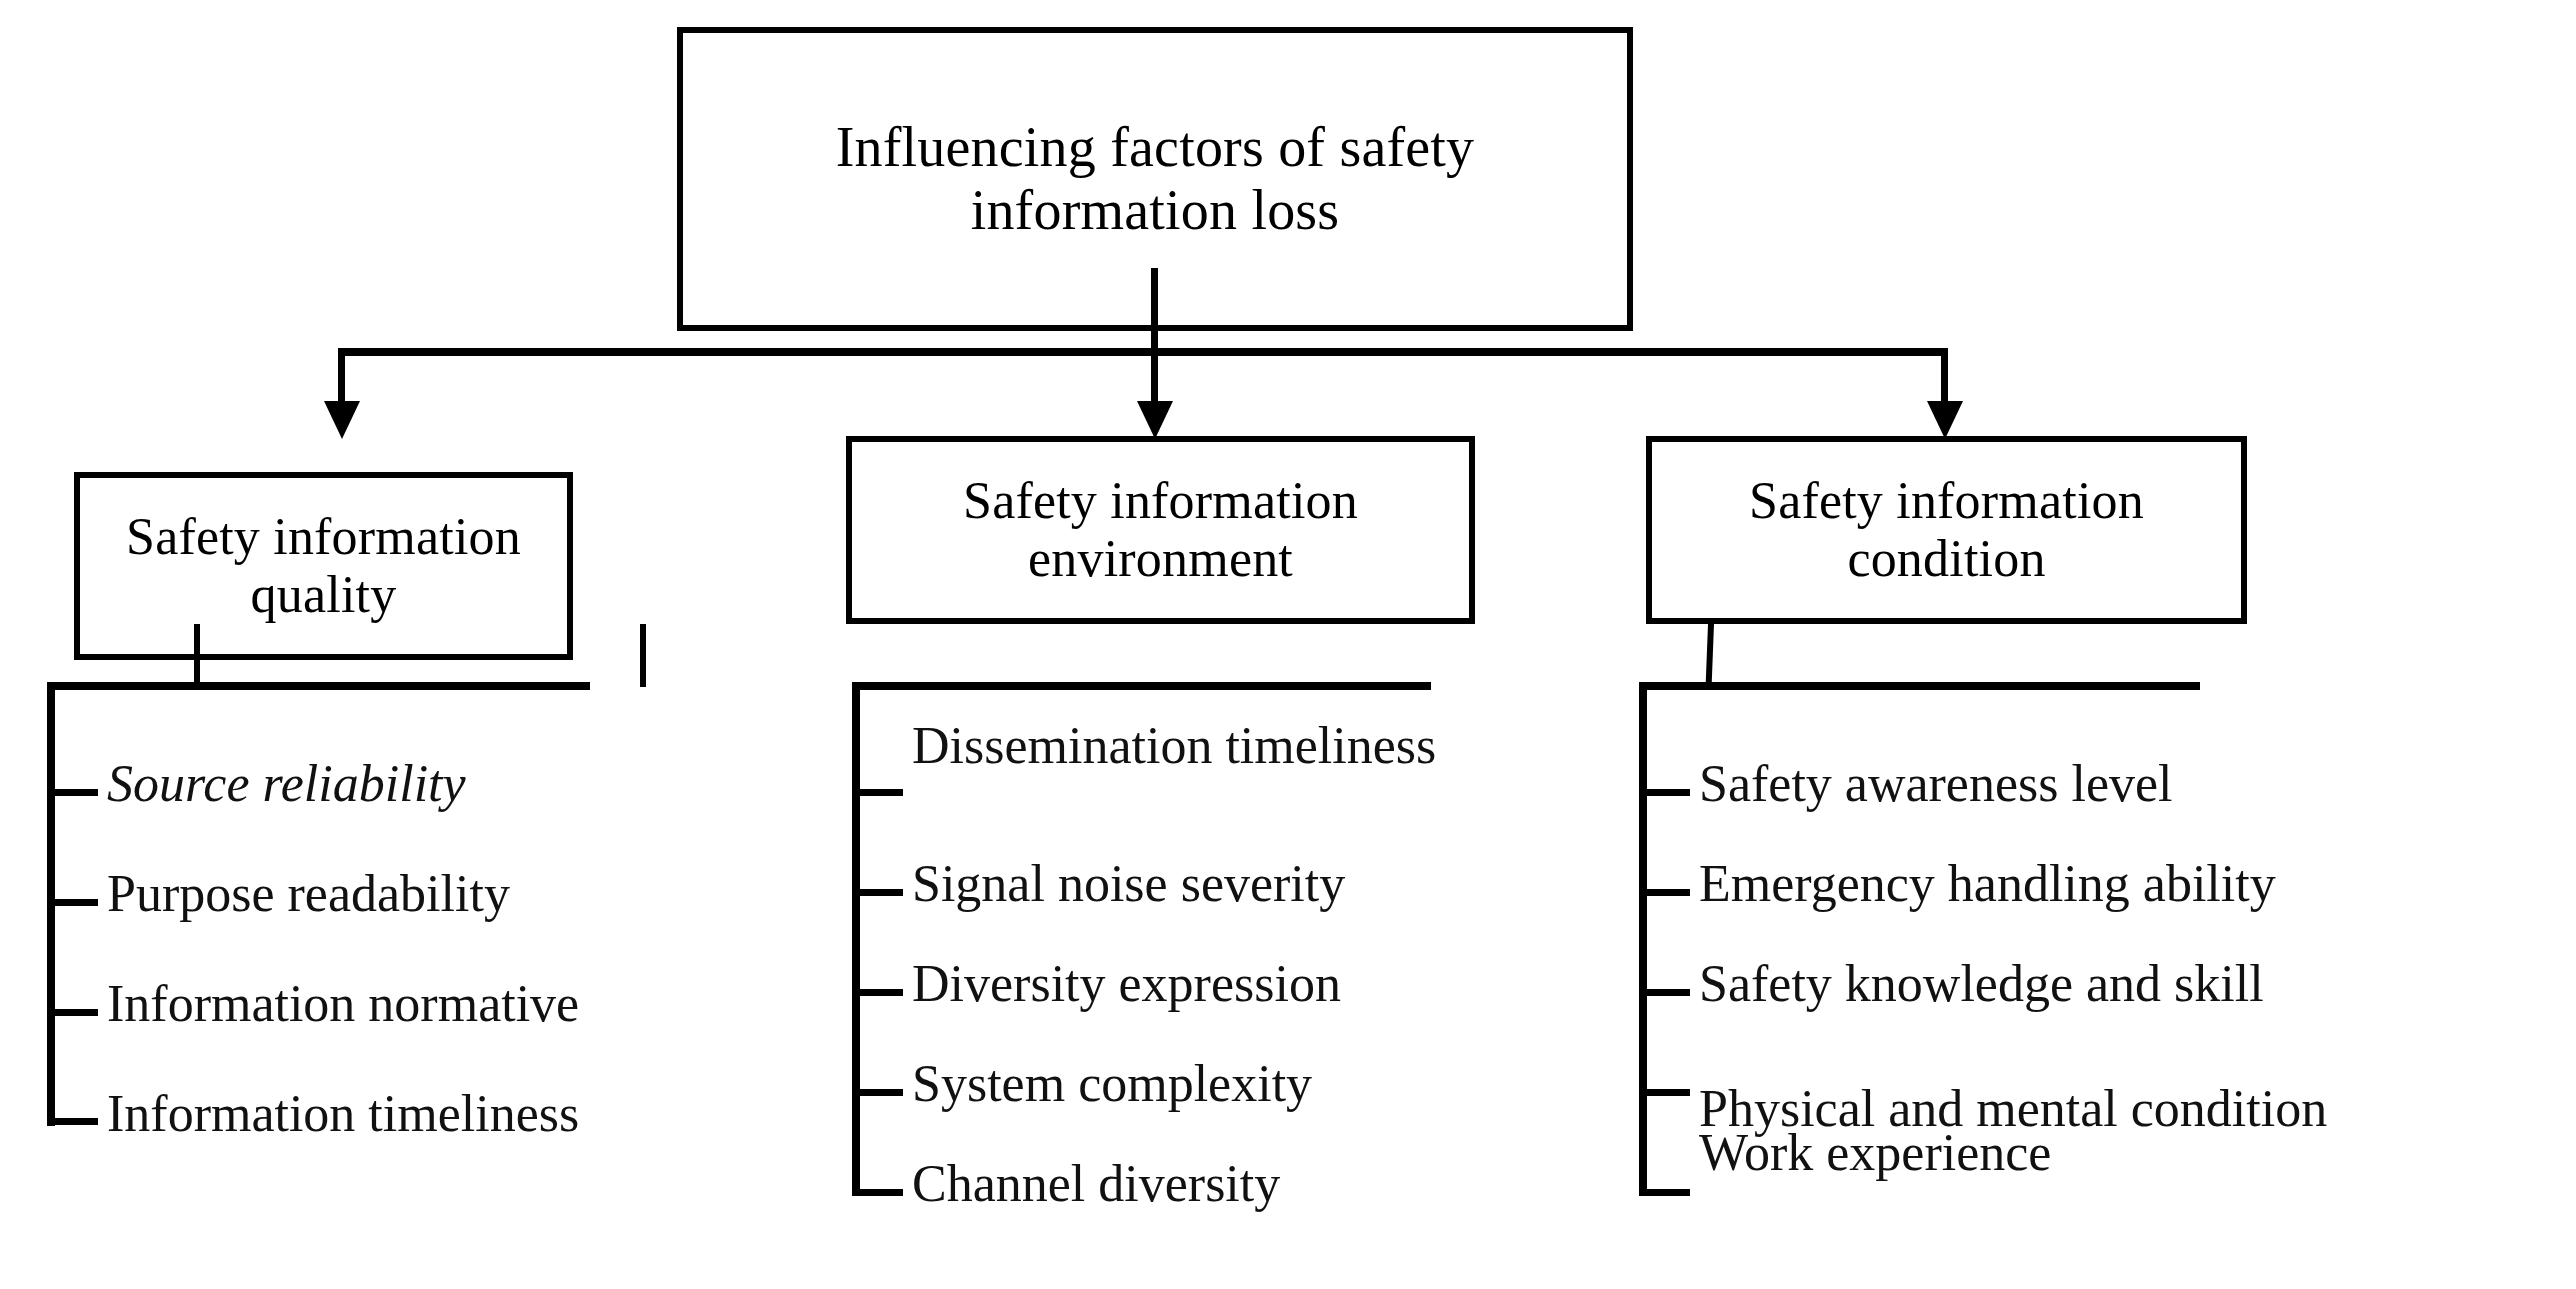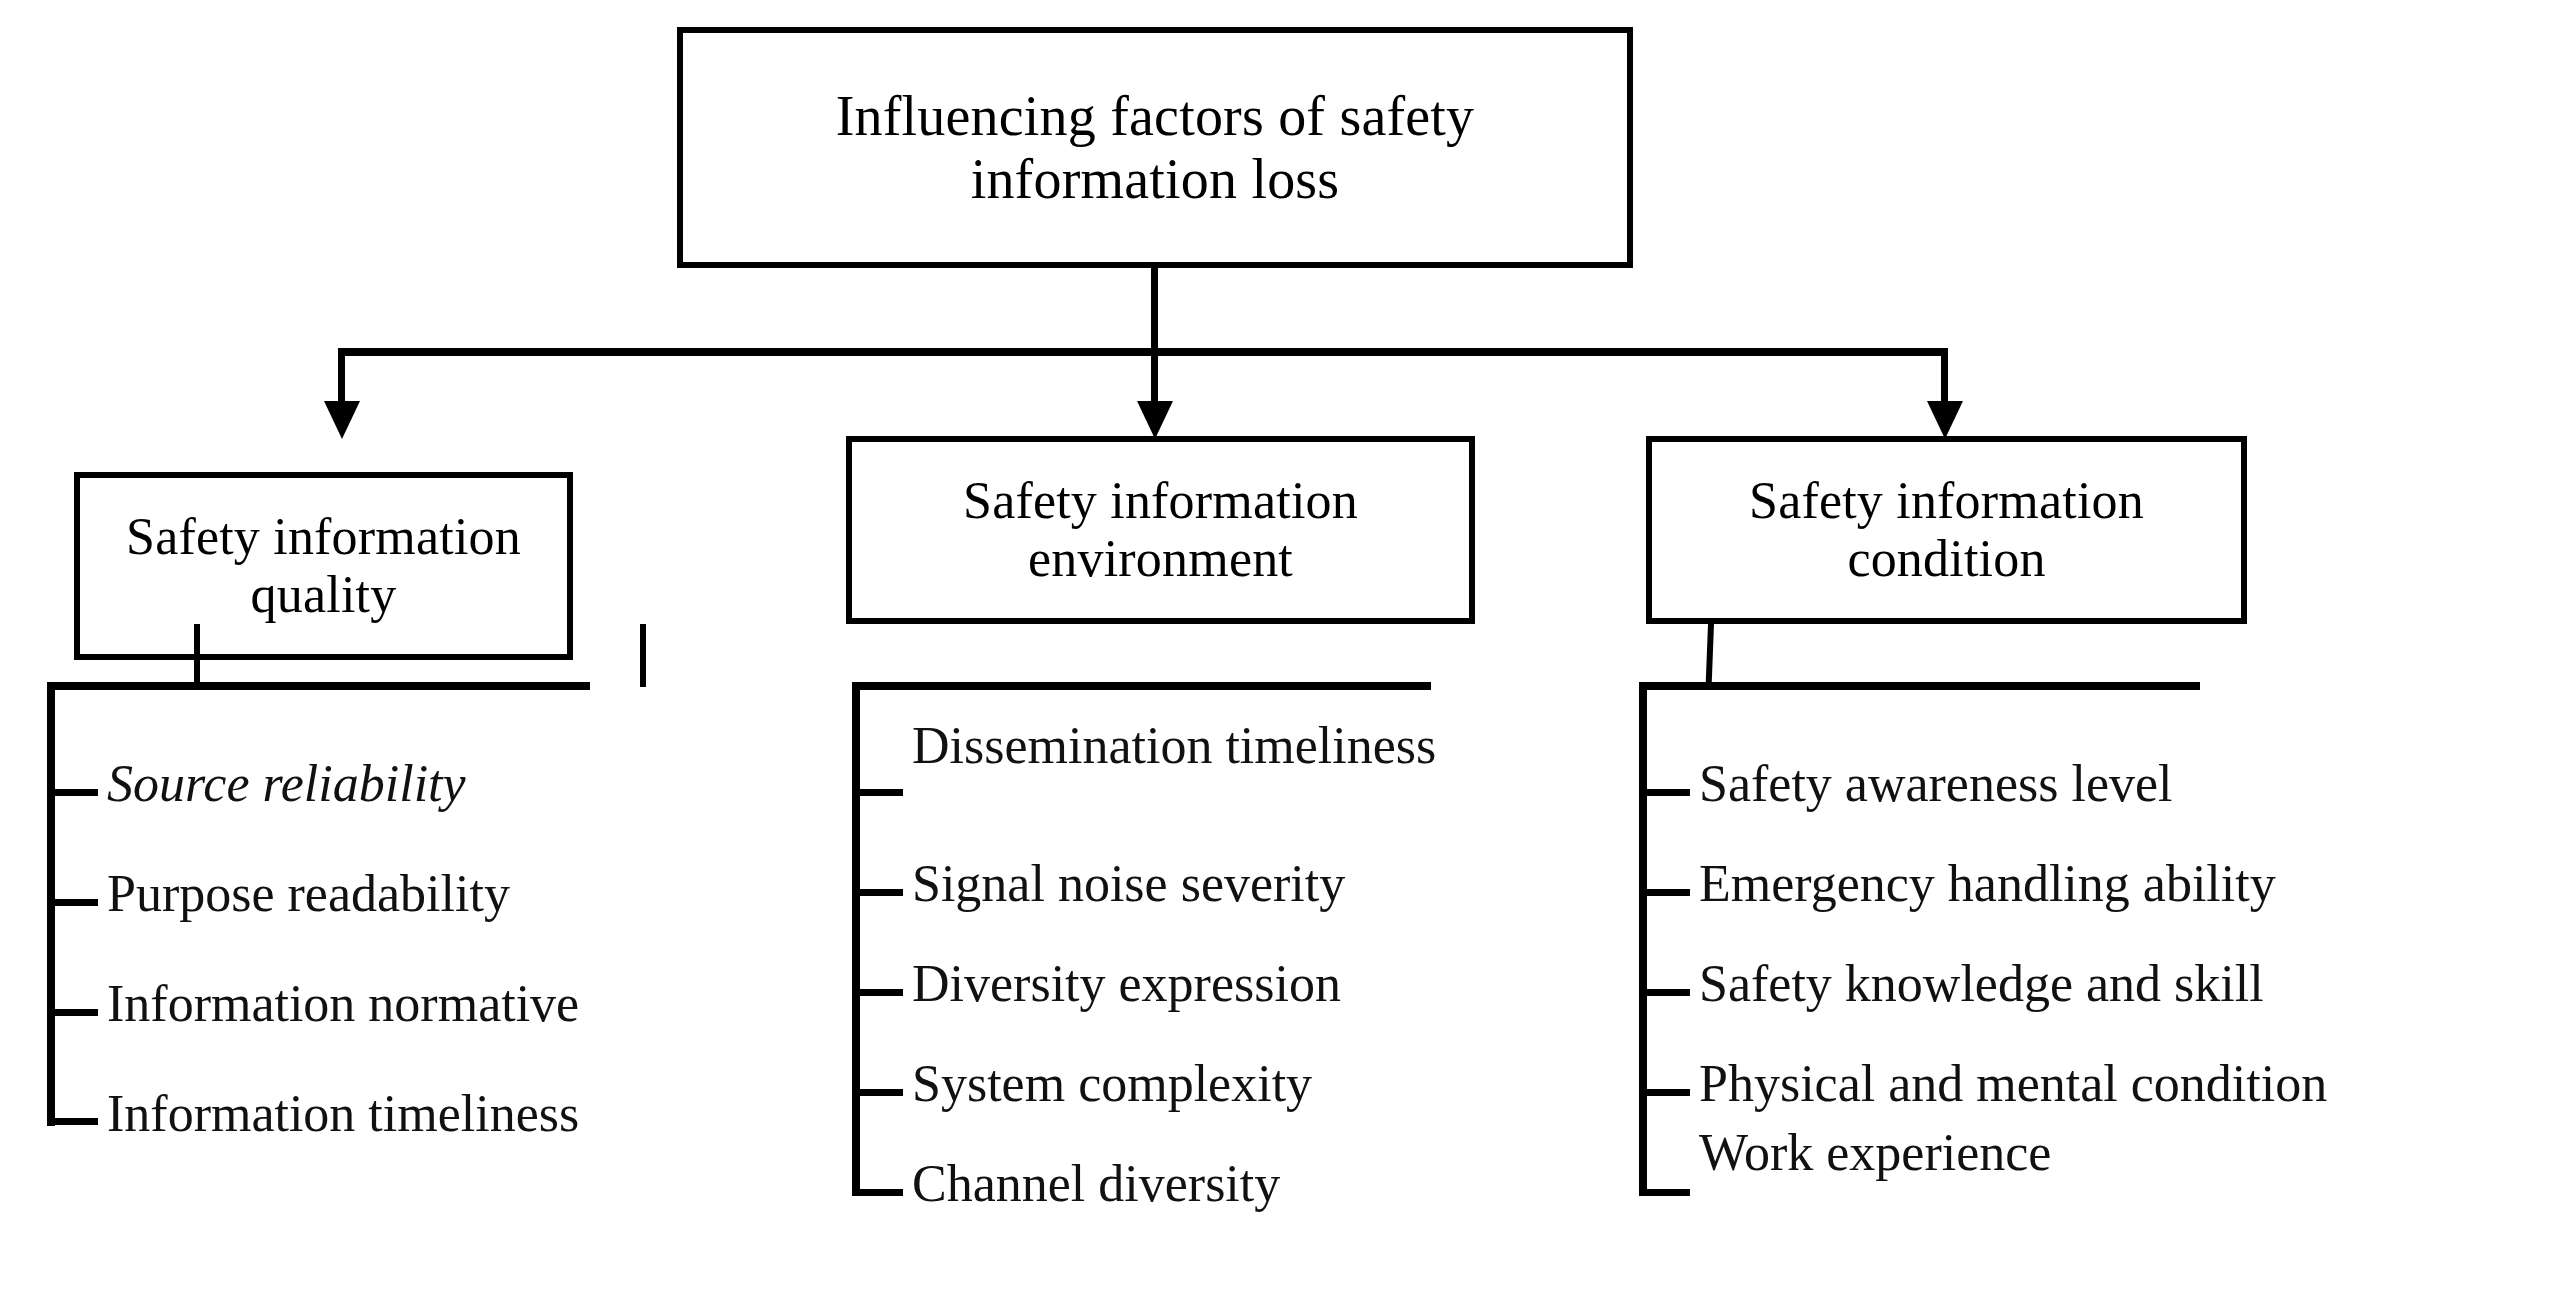--- a/index.html
+++ b/index.html
@@ -15,21 +15,21 @@
     background:#fff;
     box-sizing:border-box;
     display:flex;
     align-items:center;
     justify-content:center;
     text-align:center;
     line-height:1.12;
     letter-spacing:0.2px;
   }
   #root-node{
-    left:677px; top:27px; width:956px; height:241px;
+    left:677px; top:27px; width:956px; height:304px;
     font-size:56px;
     padding:0 36px;
   }
   #root-node .txt{display:block;max-width:751px;}
 
   .cat-node{
     top:436px; height:188px;
     font-size:52px;
     padding:0 12.7px;
   }
@@ -157,19 +157,19 @@
       <div class="leaf-label" style="top: 1158px;">Channel diversity</div>
     </div>
   <div class="col-2" id="leaf-col-2">
       <div class="tick" style="top: 789px;"></div>
       <div class="leaf-label" style="top: 758px;">Safety awareness level</div>
       <div class="tick" style="top: 889px;"></div>
       <div class="leaf-label" style="top: 858px;">Emergency handling ability</div>
       <div class="tick" style="top: 989px;"></div>
       <div class="leaf-label" style="top: 958px;">Safety knowledge and skill</div>
       <div class="tick" style="top: 1089px;"></div>
-      <div class="leaf-label" style="top: 1058px;">Physical and mental condition</div>
+      <div class="leaf-label" style="top: 1083px;">Physical and mental condition</div>
       <div class="tick" style="top: 1189px;"></div>
       <div class="leaf-label" style="top: 1127px;">Work experience</div>
     </div>
 
 </div>
 
 
 </body></html>

